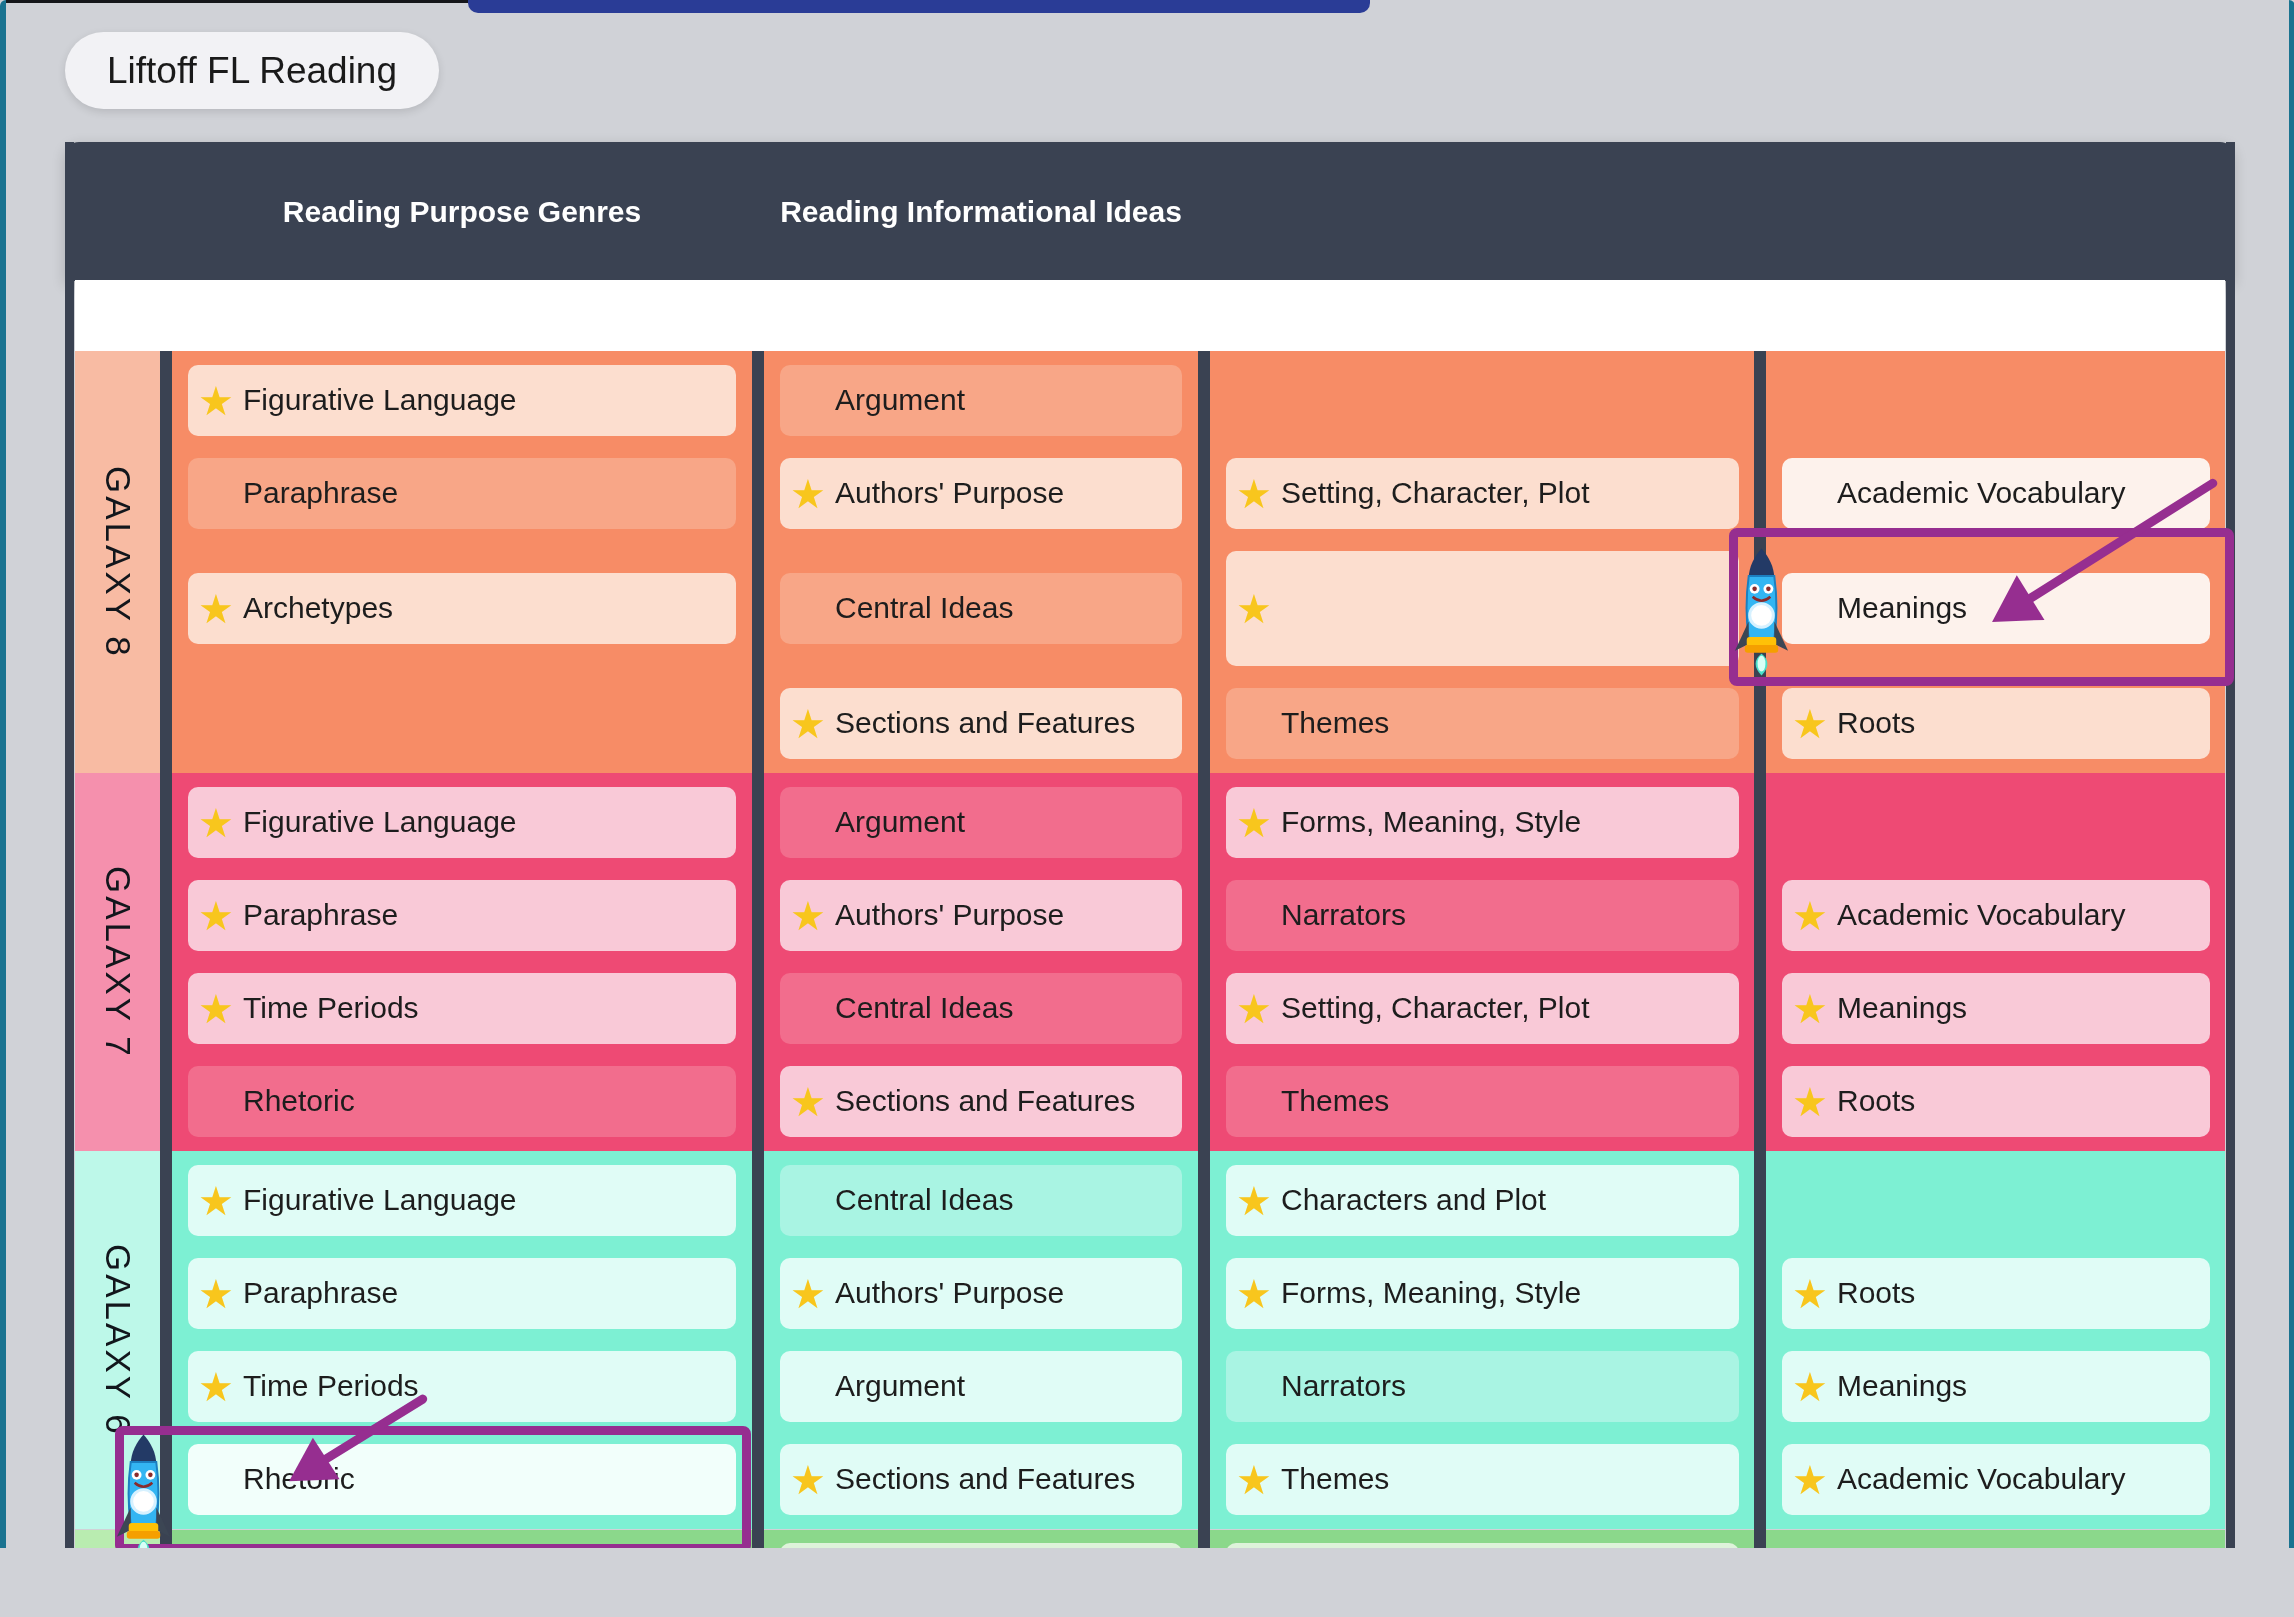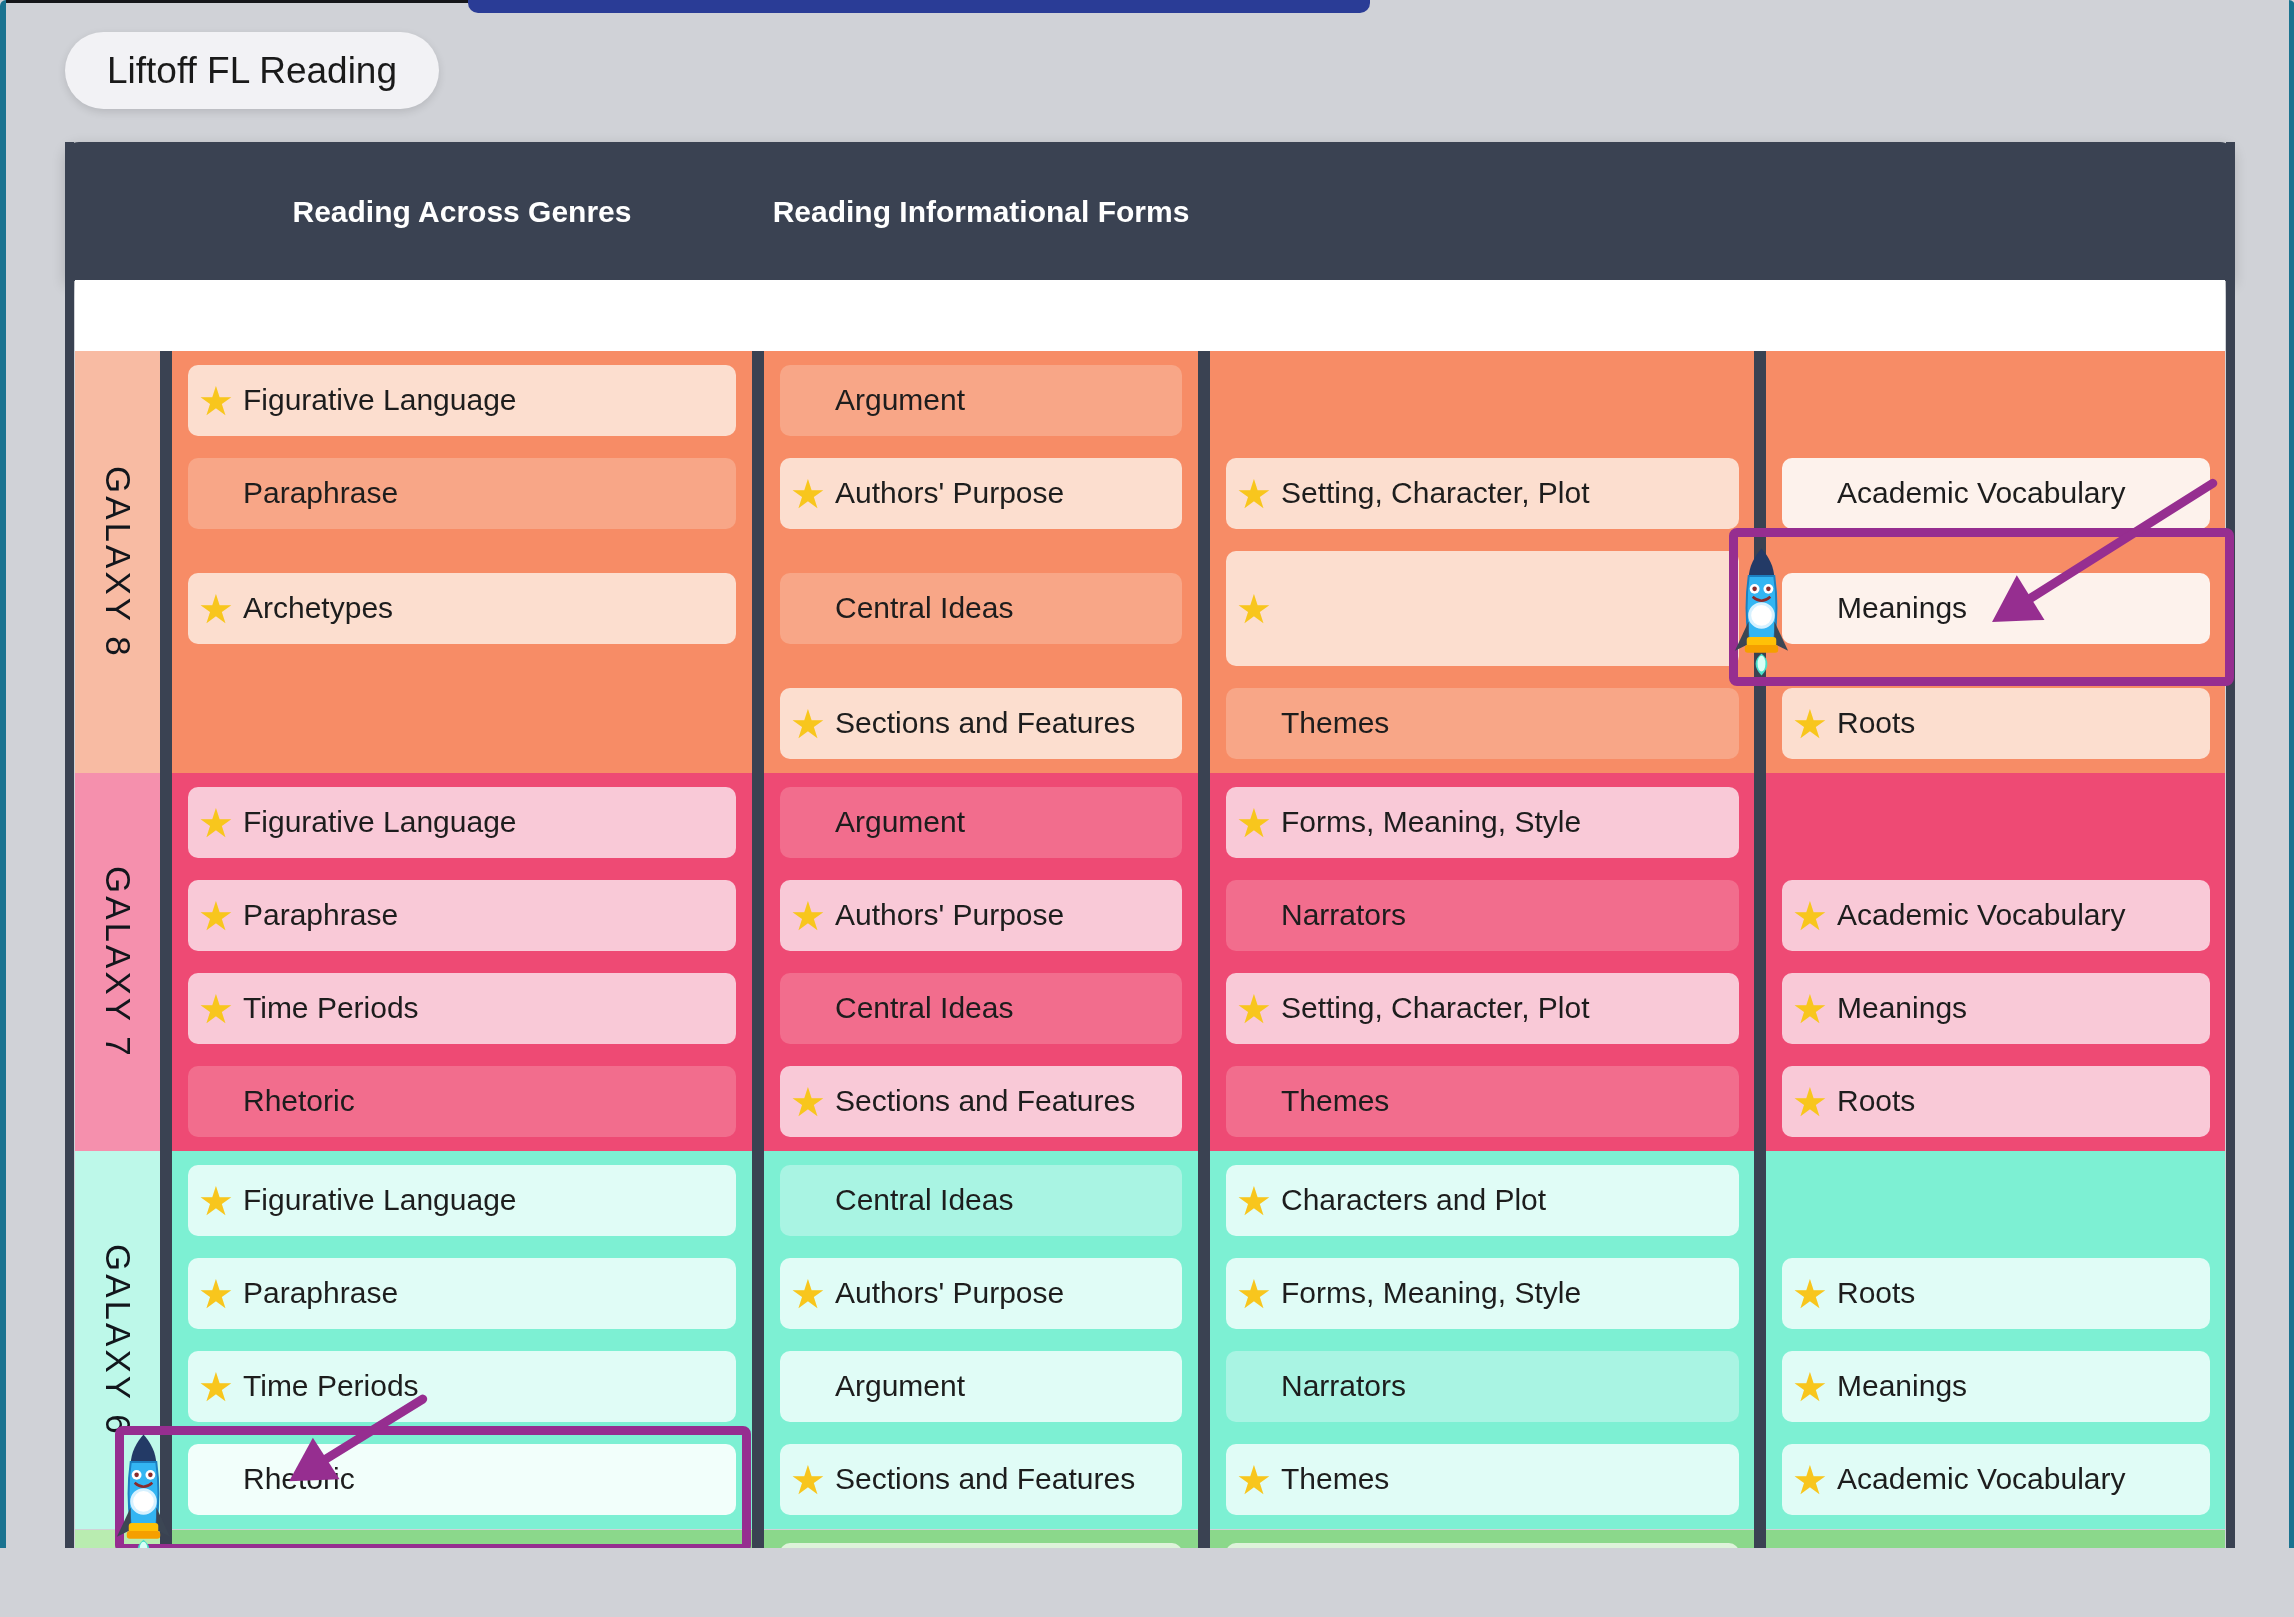--- a/index.html
+++ b/index.html
@@ -32,22 +32,22 @@
       <polygon points="292,1496 316,1452 343,1494" fill="#962e90"></polygon>
     </svg>
 <div style="position: absolute; left: 0px; top: 0px; width: 6px; height: 1618px; background: rgb(26, 115, 144); border-radius: 6px 0px 0px;"></div>
     <div style="position: absolute; left: 2289px; top: 0px; width: 6px; height: 1618px; background: rgb(26, 115, 144); border-radius: 0px 6px 0px 0px;"></div>
     <div style="position: absolute; left: 6px; top: 0px; width: 1364px; height: 3px; background: rgb(21, 22, 26);"></div>
     <div style="position: absolute; left: 468px; top: 0px; width: 902px; height: 13px; background: rgb(42, 60, 150); border-radius: 0px 0px 10px 10px;"></div>
     <div style="position: absolute; left: 65px; top: 142px; width: 2169px; height: 139px; background: rgb(58, 66, 82); border-radius: 14px 14px 0px 0px; box-shadow: rgba(0, 0, 0, 0.18) 0px 4px 14px;"></div>
     <div style="position: absolute; left: 65px; top: 142px; width: 9.4px; height: 1476px; background: rgb(58, 66, 82);"></div>
     <div style="position: absolute; left: 2226px; top: 142px; width: 9.4px; height: 1476px; background: rgb(58, 66, 82);"></div>
     <div style="position: absolute; left: 75px; top: 280px; width: 2150px; height: 71px; background: rgb(255, 255, 255);"></div>
-    <div class="htitle" style="left: 172px; width: 580px;">Reading Across Genres</div>
-    <div class="htitle" style="left: 764px; width: 434px;">Reading Informational Forms</div>
+    <div class="htitle" style="left: 172px; width: 580px;">Reading Purpose Genres</div>
+    <div class="htitle" style="left: 764px; width: 434px;">Reading Informational Ideas</div>
     <div style="position: absolute; left: 75px; top: 351px; width: 2150px; height: 422px; background: rgb(247, 140, 102);"></div>
     <div class="labelcol" style="position: absolute; left: 75px; top: 351px; width: 85px; height: 422px; background: rgb(248, 187, 163); display: flex; align-items: center; justify-content: center; overflow: hidden;">
       <div class="glabel">GALAXY 8</div>
     </div>
     <div class="chip" style="left: 188px; width: 548px; top: 365px; height: 71px; background: rgb(252, 222, 207); z-index: 3;">
       <span class="star">★</span>
       <span>Figurative Language</span>
     </div>
     <div class="chip" style="left: 188px; width: 548px; top: 458px; height: 71px; background: rgb(248, 166, 135); z-index: 3;">
       <span>Paraphrase</span>

